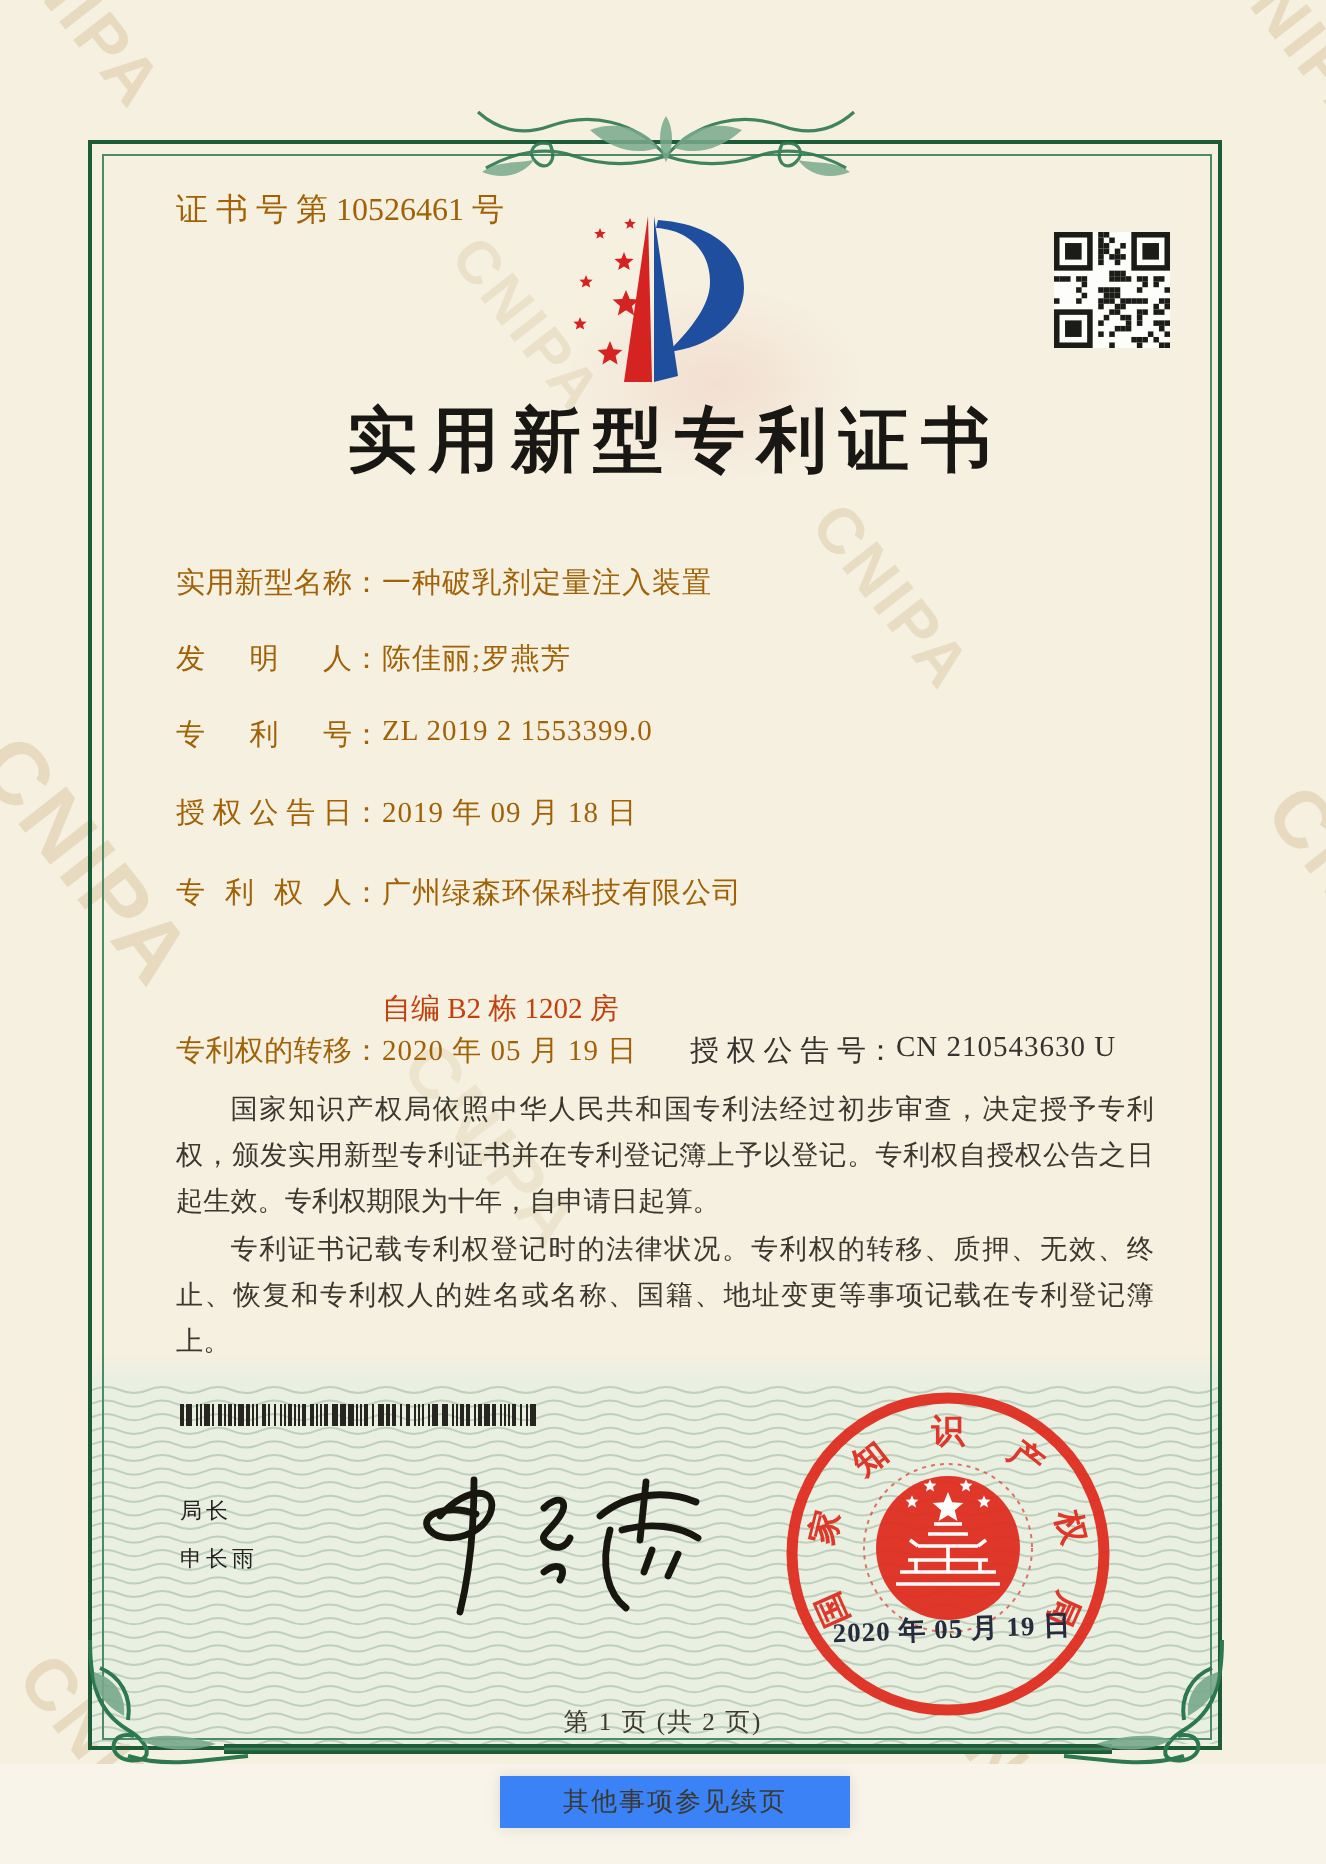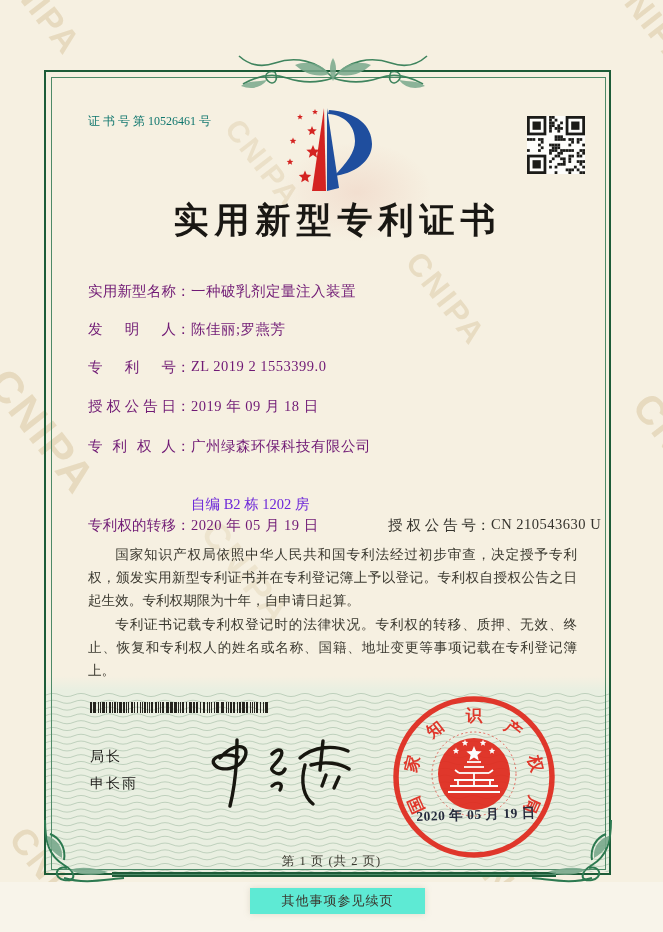--- a/index.html
+++ b/index.html
@@ -24,53 +24,53 @@
   .frame-outer{position:absolute;left:44px;top:70px;width:563px;height:801px;
                border:2.5px solid #1d5c38;z-index:2;}
   .frame-inner{position:absolute;left:51px;top:77px;width:553px;height:791px;
                border:1px solid #4d8a67;z-index:2;}
   .thickline{position:absolute;left:112px;top:872px;width:444px;height:5px;z-index:4;
              background:linear-gradient(to bottom,#1d5c38 30%,#4d8a67 50%,#1d5c38 70%);}
   .ornament-top{position:absolute;left:233px;top:48px;width:200px;height:48px;z-index:3;}
   .ornament-bl{position:absolute;left:40px;top:820px;width:86px;height:64px;z-index:4;}
   .ornament-br{position:absolute;left:530px;top:820px;width:86px;height:64px;z-index:4;transform:scaleX(-1);}
   
-  .certno{position:absolute;left:88px;top:113px;font-size:12px;z-index:3;color:#0f766e;}
+  .certno{position:absolute;left:88px;top:95px;font-size:16px;z-index:3;color:#a16207;}
   .logo{position:absolute;left:281px;top:103px;width:92px;height:93px;z-index:3;}
   .qr{position:absolute;left:527px;top:116px;width:58px;height:58px;z-index:3;background:#fdfdfb;}
   .title{position:absolute;left:0;top:197px;width:663px;text-align:center;z-index:3;
          font-size:35px;font-weight:700;letter-spacing:6px;padding-left:6px;color:#191713;}
   
-  .frow{position:absolute;left:88px;font-size:14.5px;z-index:3;color:#701a75;white-space:nowrap;}
+  .frow{position:absolute;left:88px;font-size:14.5px;z-index:3;color:#a16207;white-space:nowrap;}
   .flabel{display:inline-block;width:88px;text-align:justify;text-align-last:justify;vertical-align:top;}
   .colon{display:inline-block;width:15px;vertical-align:top;}
   .fvalue{letter-spacing:.5px;}
-  .addr2{position:absolute;left:191px;top:495px;font-size:14.5px;z-index:3;color:#6d28d9;text-align:right;}
-  .grantno{position:absolute;left:345px;top:516px;font-size:14.5px;z-index:3;color:#35332d;white-space:nowrap;margin-left:43px;}
+  .addr2{position:absolute;left:191px;top:495px;font-size:14.5px;z-index:3;color:#c2410c;text-align:right;}
+  .grantno{position:absolute;left:345px;top:516px;font-size:14.5px;z-index:3;color:#35332d;white-space:nowrap;}
   
   .paras{position:absolute;left:88px;top:543px;width:489px;z-index:3;font-size:13.6px;
          line-height:23.2px;text-align:justify;color:#3a382f;}
   .paras p{margin:0;text-indent:2em;}
   
   .lower{position:absolute;left:46px;top:690px;width:565px;height:182px;background:#e9efe1;z-index:2;}
   .lower .fade{position:absolute;left:0;top:-14px;width:565px;height:14px;
                background:linear-gradient(to bottom,rgba(233,239,225,0),#e9efe1);}
   .guil{position:absolute;left:0;top:0;width:565px;height:182px;}
   .barcode{position:absolute;left:90px;top:702px;width:178px;height:11px;z-index:3;}
   .officer{position:absolute;left:90px;top:748px;z-index:3;
-           font-family:"Liberation Sans","DejaVu Sans",sans-serif;font-size:14px;color:#23221f;}
+           font-family:"Liberation Sans","DejaVu Sans",sans-serif;font-size:11px;color:#23221f;}
   .officer div{margin-bottom:9px;letter-spacing:2px;}
   .sig{position:absolute;left:192px;top:734px;width:168px;height:80px;z-index:3;}
   .seal{position:absolute;left:388px;top:691px;width:172px;height:172px;z-index:3;}
   .sealdate{position:absolute;left:398px;top:806px;width:156px;text-align:center;z-index:4;
             font-size:13.5px;color:#262b3d;letter-spacing:.5px;transform:rotate(-2deg);font-weight:600;}
   .pageno{position:absolute;left:0;top:853px;width:663px;text-align:center;font-size:12.5px;
           z-index:4;color:#3a382f;letter-spacing:1px;}
   .note{position:absolute;left:250px;top:888px;width:163px;text-align:center;z-index:4;
-        background:#5eead4;padding:4px 6px;font-size:13px;color:#3a382f;letter-spacing:1px;
+        background:#3b82f6;padding:4px 6px;font-size:13px;color:#3a382f;letter-spacing:1px;
         box-shadow:0 0 6px rgba(180,170,140,.35);}
   .bottomstrip{position:absolute;left:0;top:882px;width:663px;height:50px;background:#f8f4ea;z-index:2;}
 </style>
 </head>
 <body>
 
 <div class="page">
 
   <span class="wm wm1">CNIPA</span>
   <span class="wm wm2">CNIPA</span>

